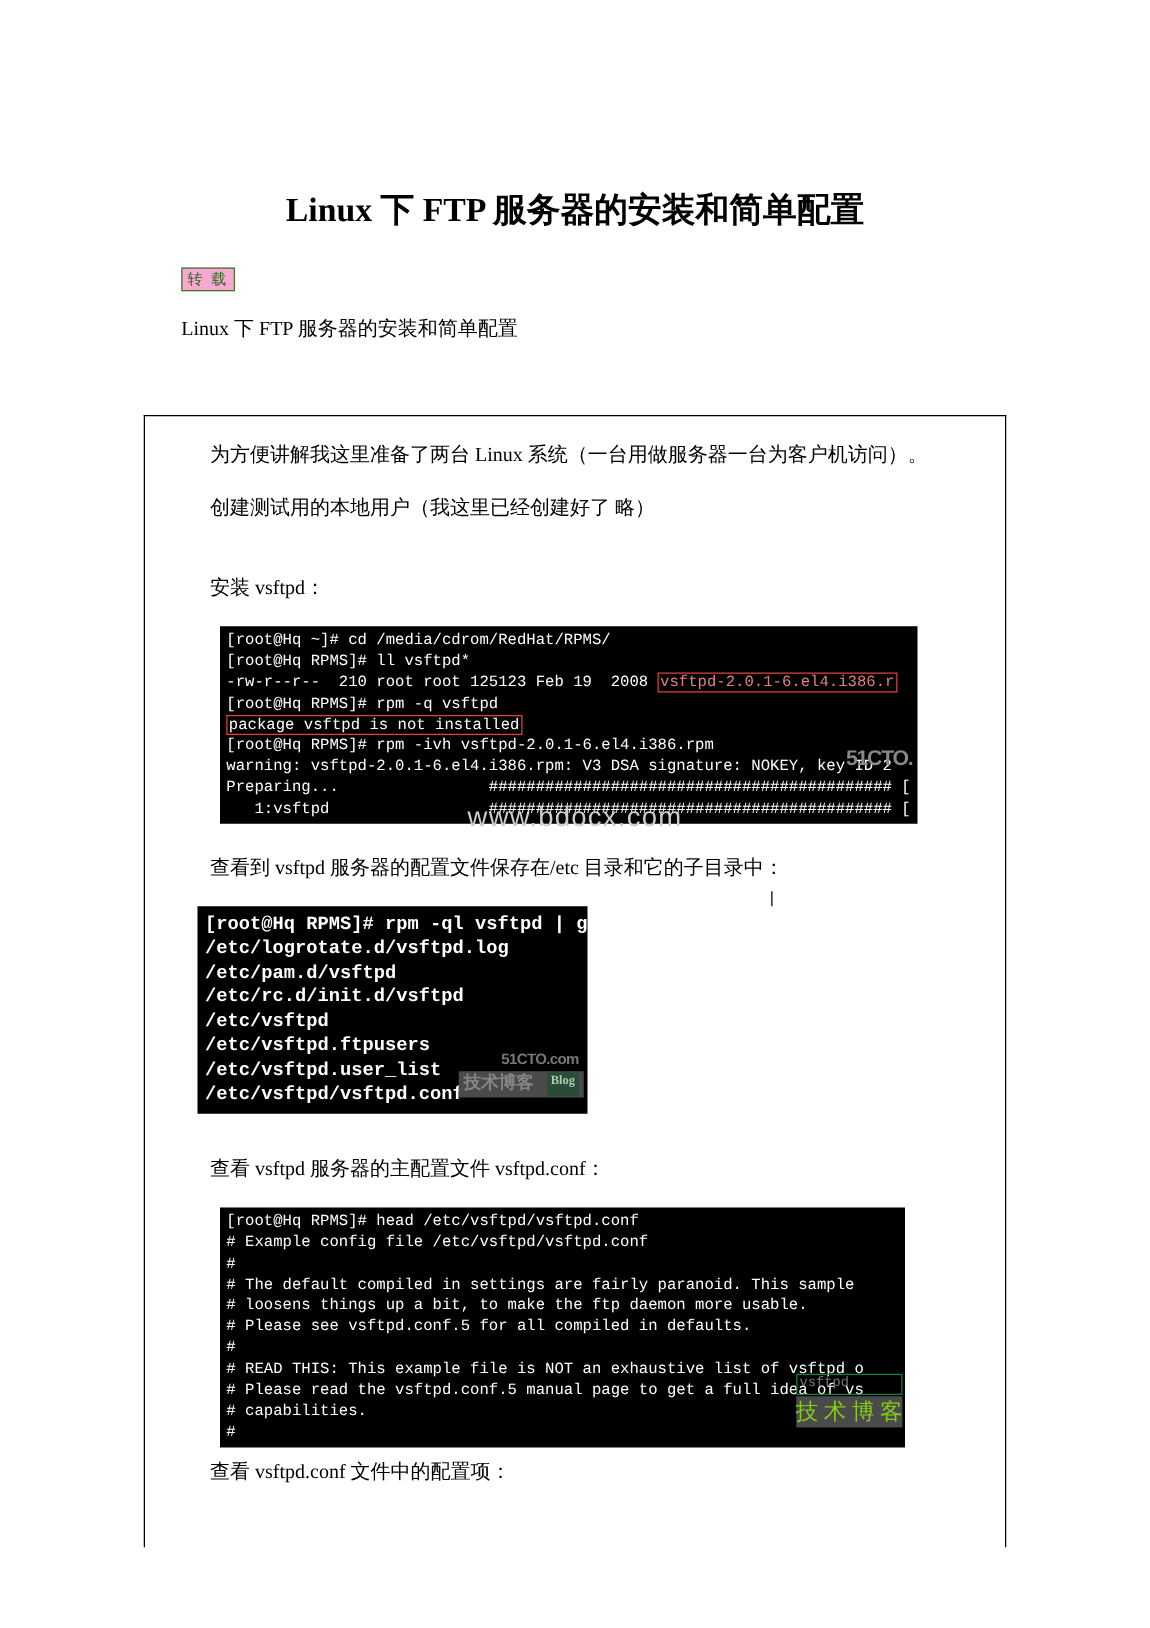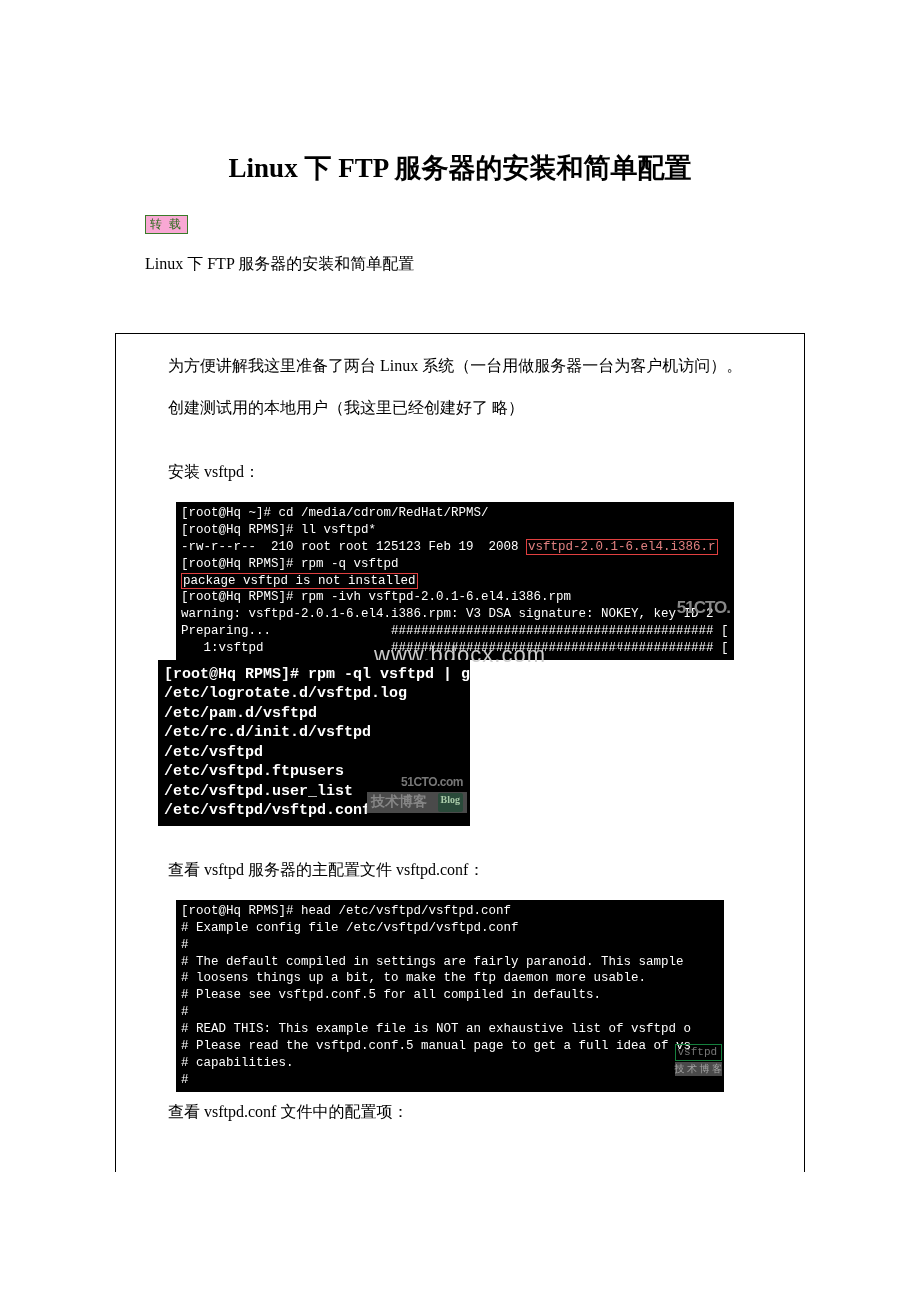--- a/index.html
+++ b/index.html
@@ -123,21 +123,21 @@
     padding: 0 3px;
     border-radius: 2px;
   }
   .wm-t3 {
     position: absolute;
     right: 2px;
     bottom: 16px;
     color: #777;
   }
   .wm-t3 .l1 { border:1px solid #15803d; font-size:11px; padding:0 2px;font-family:Liberation Mono, monospace; }
-  .wm-t3 .l2 { font-family:"SimSun"; font-size:10px; background:#4a4a4a; color:#a3a3a3; text-align:center; margin-top:1px; }
+  .wm-t3 .l2 { font-family:"SimSun"; font-size:18px; background:#4a4a4a; color:#84cc16; text-align:center; margin-top:1px; }
   .bdocx-wm {
     position: absolute;
     left: 50%;
     transform: translateX(-50%);
     bottom: -8px;
     color: #cccccc;
     font-family: Arial, sans-serif;
     font-size: 22px;
     letter-spacing: 1px;
     pointer-events: none;
@@ -178,20 +178,21 @@
 <span>-rw-r--r--  210 root root 125123 Feb 19  2008 </span><span class="hl-red">vsftpd-2.0.1-6.el4.i386.r</span>
 <span>[root@Hq RPMS]# rpm -q vsftpd</span>
 <span class="hl-redbox">package vsftpd is not installed</span>
 <span>[root@Hq RPMS]# rpm -ivh vsftpd-2.0.1-6.el4.i386.rpm</span>
 <span>warning: vsftpd-2.0.1-6.el4.i386.rpm: V3 DSA signature: NOKEY, key ID 2</span>
 <span>Preparing...                ########################################### [</span>
 <span>   1:vsftpd                 ########################################### [</span><span class="wm-51cto big">51CTO.</span></div>
       <div class="bdocx-wm">www.bdocx.com</div>
     </div>
 
+    <p class="para" style="margin-top:24px;">查看到 vsftpd 服务器的配置文件保存在/etc 目录和它的子目录中：</p>
 
     <div class="t2-wrapper">
       <span class="vsep"></span>
       <div class="terminal t2"><span>[root@Hq RPMS]# rpm -ql vsftpd | grep etc</span>
 <span>/etc/logrotate.d/vsftpd.log</span>
 <span>/etc/pam.d/vsftpd</span>
 <span>/etc/rc.d/init.d/vsftpd</span>
 <span>/etc/vsftpd</span>
 <span>/etc/vsftpd.ftpusers</span>
 <span>/etc/vsftpd.user_list</span>

